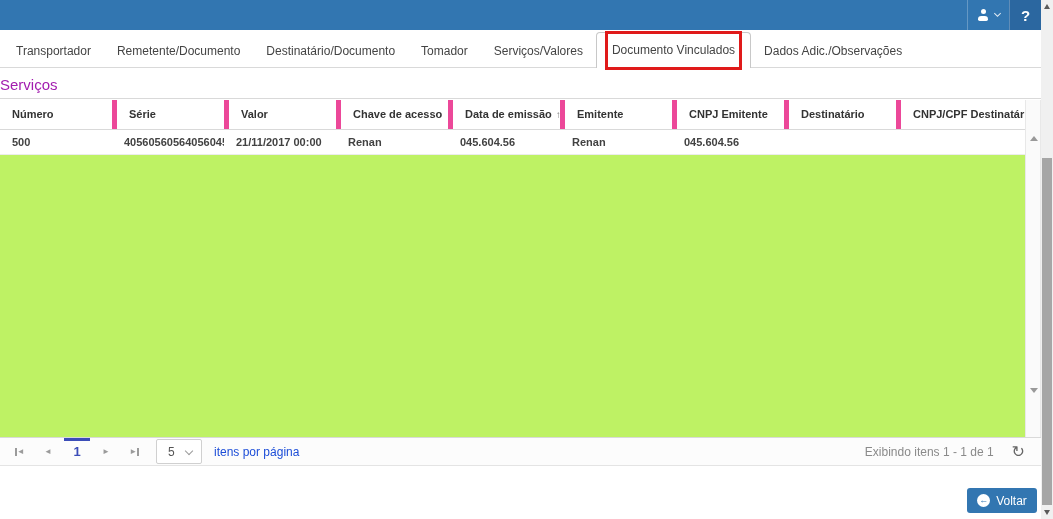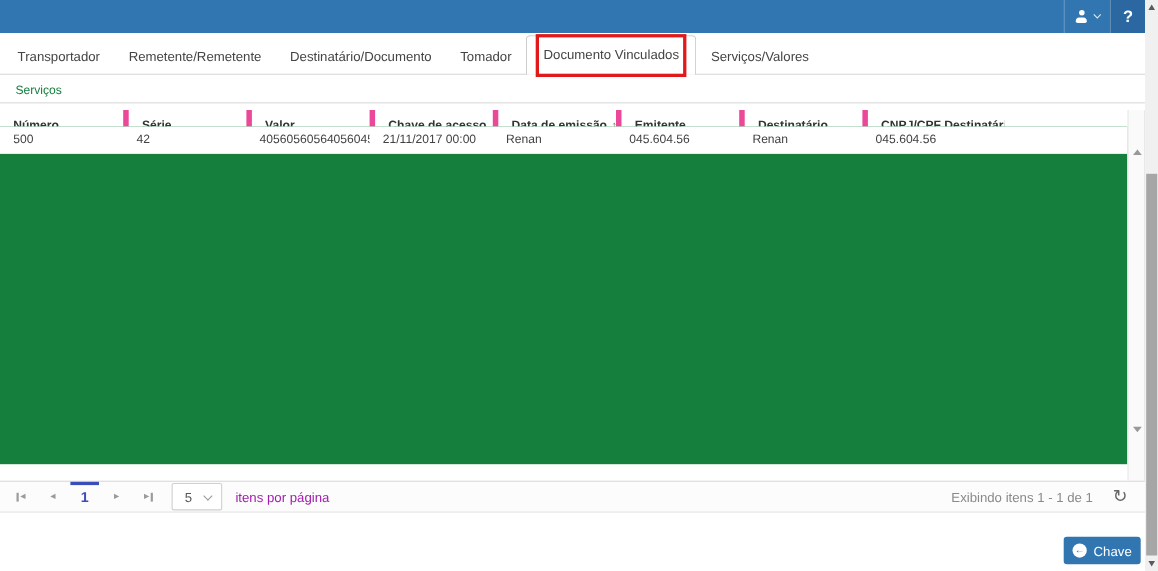--- a/index.html
+++ b/index.html
@@ -18,51 +18,51 @@
   .chev-down-white { width:5px; height:5px; border-right:1.5px solid rgba(255,255,255,.85); border-bottom:1.5px solid rgba(255,255,255,.85); transform:rotate(45deg); margin-top:-3px; }
 
   
   .tabstrip { position:absolute; top:36px; left:0; width:1041px; height:32px; border-bottom:1px solid #d9d9d9; display:flex; align-items:center; padding-left:3px; }
   .tab { padding:0 13px; font-size:12px; color:#444; line-height:31px; height:32px; white-space:nowrap; cursor:pointer; }
   .tab.active { background:#fff; border:1px solid #c8c8c8; border-bottom:none; border-radius:4px 4px 0 0; height:36px; margin-top:-4px; margin-bottom:-1px; display:flex; align-items:center; padding:0 8px; position:relative; z-index:2; }
   .red-box { border:3px solid #e01a1a; padding:1px 4px; display:inline-block; }
 
   
   .section-head { position:absolute; top:76px; left:0; width:1041px; }
-  .section-title { font-size:11px; color:#15803d; padding-left:14px; }
+  .section-title { font-size:15px; color:#a21caf; }
   .section-rule { margin-top:5px; border-bottom:1px solid #d9d9d9; width:100%; }
 
   
   .grid { position:absolute; top:100px; left:0; width:1041px; height:283px; }
   .grid-header { display:flex; width:1025px; height:30px; border-bottom:1px solid #d9d9d9; background:#fff; }
   .gh-cell { font-size:11px; font-weight:bold; color:#333; padding-left:12px; line-height:29px; width:112px; flex:0 0 auto; border-left:5px solid #ec4899; white-space:nowrap; overflow:hidden; cursor:pointer; }
   .gh-cell:first-child { border-left:none; }
   .gh-cell.last { width:129px; }
   .sort-arrow { color:#777; font-size:10px; margin-left:4px; }
-  .grid-body { position:absolute; top:15px; left:0; width:1025px; height:307px; background:#15803d; }
+  .grid-body { position:absolute; top:30px; left:0; width:1025px; height:307px; background:#bef264;font-weight:bold; }
   .grid-row { display:flex; height:25px; border-bottom:1px solid #ececec; background:#fff; cursor:pointer; }
   .gr-cell { font-size:11px; color:#424242; padding-left:12px; line-height:24px; width:112px; flex:0 0 auto; white-space:nowrap; overflow:hidden; }
   .gr-cell.last { width:129px; }
 
   
   .grid-vscroll { position:absolute; top:0; left:1025px; width:16px; height:337px; background:#fafafa; border-left:1px solid #e8e8e8; border-right:1px solid #e8e8e8; }
   .tri-up-sm { position:absolute; top:36px; left:4px; width:0; height:0; border-left:4px solid transparent; border-right:4px solid transparent; border-bottom:5px solid #999; }
   .tri-down-sm { position:absolute; bottom:44px; left:4px; width:0; height:0; border-left:4px solid transparent; border-right:4px solid transparent; border-top:5px solid #999; }
 
   
   .pager { position:absolute; top:337px; left:0; width:1041px; height:29px; border-top:1px solid #d9d9d9; border-bottom:1px solid #e4e4e4; background:#fcfcfc; display:flex; align-items:center; padding:0 16px 0 8px; }
   .pg-btn { width:24px; height:24px; display:flex; align-items:center; justify-content:center; color:#9b9b9b; cursor:pointer; margin-right:4px; }
   .pg-ico { font-size:8px; color:#9b9b9b; line-height:1; display:flex; align-items:center; }
   .pg-bar { display:inline-block; width:1.5px; height:8px; background:#9b9b9b; }
   .pg-current { width:26px; height:24px; text-align:center; line-height:24px; color:#3b4db8; font-weight:bold; font-size:13px; margin-right:4px; cursor:pointer; }
   .pg-indicator { position:absolute; top:0; left:64px; width:26px; height:3px; background:#3b4db8; }
   .pagesize { width:46px; height:25px; border:1px solid #d0d0d0; border-radius:2px; background:#fff; display:flex; align-items:center; margin-left:6px; margin-right:12px; cursor:pointer; position:relative; }
   .pagesize-value { font-size:12px; color:#555; padding-left:11px; }
   .chev-down-gray { position:absolute; right:9px; top:8px; width:6px; height:6px; border-right:1.5px solid #9b9b9b; border-bottom:1.5px solid #9b9b9b; transform:rotate(45deg); }
-  .pg-label { font-size:12px; color:#a21caf; }
+  .pg-label { font-size:12px; color:#1d4ed8; }
   .pg-status { margin-left:auto; font-size:12px; color:#8a8a8a; }
   .refresh { margin-left:18px; font-size:16px; color:#666; cursor:pointer; line-height:1; }
 
   
   .voltar-btn { position:absolute; top:488px; left:967px; width:70px; height:25px; background:#3276b1; border-radius:3px; color:#fff; font-size:12px; display:flex; align-items:center; justify-content:center; gap:6px; cursor:pointer; }
   .back-circle { width:13px; height:13px; border-radius:50%; background:#fff; color:#3276b1; font-size:9px; font-weight:bold; text-align:center; line-height:13px; }
 
   
   .page-scrollbar { position:absolute; top:0; left:1041px; width:12px; height:519px; background:#f0f0f0; }
   .ps-up { position:absolute; top:4px; left:2.5px; width:0; height:0; border-left:3.5px solid transparent; border-right:3.5px solid transparent; border-bottom:5px solid #5a5a5a; cursor:pointer; }
@@ -79,54 +79,55 @@
       <span class="user-glyph"></span>
       <span class="chev-down-white"></span>
     </div>
     <div class="topbar-btn help-btn">
       <span>?</span>
     </div>
   </div>
 
   <div class="tabstrip">
     <div class="tab"><span>Transportador</span></div>
-    <div class="tab"><span>Remetente/Remetente</span></div>
+    <div class="tab"><span>Remetente/Documento</span></div>
     <div class="tab"><span>Destinatário/Documento</span></div>
     <div class="tab"><span>Tomador</span></div>
+    <div class="tab"><span>Serviços/Valores</span></div>
     <div class="tab active">
       <span class="red-box">
         <span>Documento Vinculados</span>
       </span>
     </div>
-    <div class="tab"><span>Serviços/Valores</span></div>
+    <div class="tab"><span>Dados Adic./Observações</span></div>
   </div>
 
   <div class="section-head">
     <div class="section-title">Serviços</div>
     <div class="section-rule"></div>
   </div>
 
   <div class="grid">
     <div class="grid-header">
       <div class="gh-cell">Número</div>
       <div class="gh-cell">Série</div>
       <div class="gh-cell">Valor</div>
       <div class="gh-cell">Chave de acesso</div>
       <div class="gh-cell">
         <span>Data de emissão</span><span class="sort-arrow">↑</span>
       </div>
       <div class="gh-cell">Emitente</div>
+      <div class="gh-cell">CNPJ Emitente</div>
       <div class="gh-cell">Destinatário</div>
       <div class="gh-cell last">CNPJ/CPF Destinatário</div>
     </div>
 
     <div class="grid-body">
       <div class="grid-row">
         <div class="gr-cell">500</div>
-        <div class="gr-cell">42</div>
         <div class="gr-cell">40560560564056045640650...</div>
         <div class="gr-cell">21/11/2017 00:00</div>
         <div class="gr-cell">Renan</div>
         <div class="gr-cell">045.604.56</div>
         <div class="gr-cell">Renan</div>
         <div class="gr-cell last">045.604.56</div>
       </div>
     </div>
 
     <div class="grid-vscroll">
@@ -154,21 +155,21 @@
         <span class="chev-down-gray"></span>
       </div>
       <span class="pg-label">itens por página</span>
       <span class="pg-status">Exibindo itens 1 - 1 de 1</span>
       <span class="refresh">↻</span>
     </div>
   </div>
 
   <div class="voltar-btn">
     <span class="back-circle">←</span>
-    <span>Chave</span>
+    <span>Voltar</span>
   </div>
 
   <div class="page-scrollbar">
     <div class="ps-up"></div>
     <div class="ps-thumb"></div>
     <div class="ps-down"></div>
   </div>
 
 </div>
 

